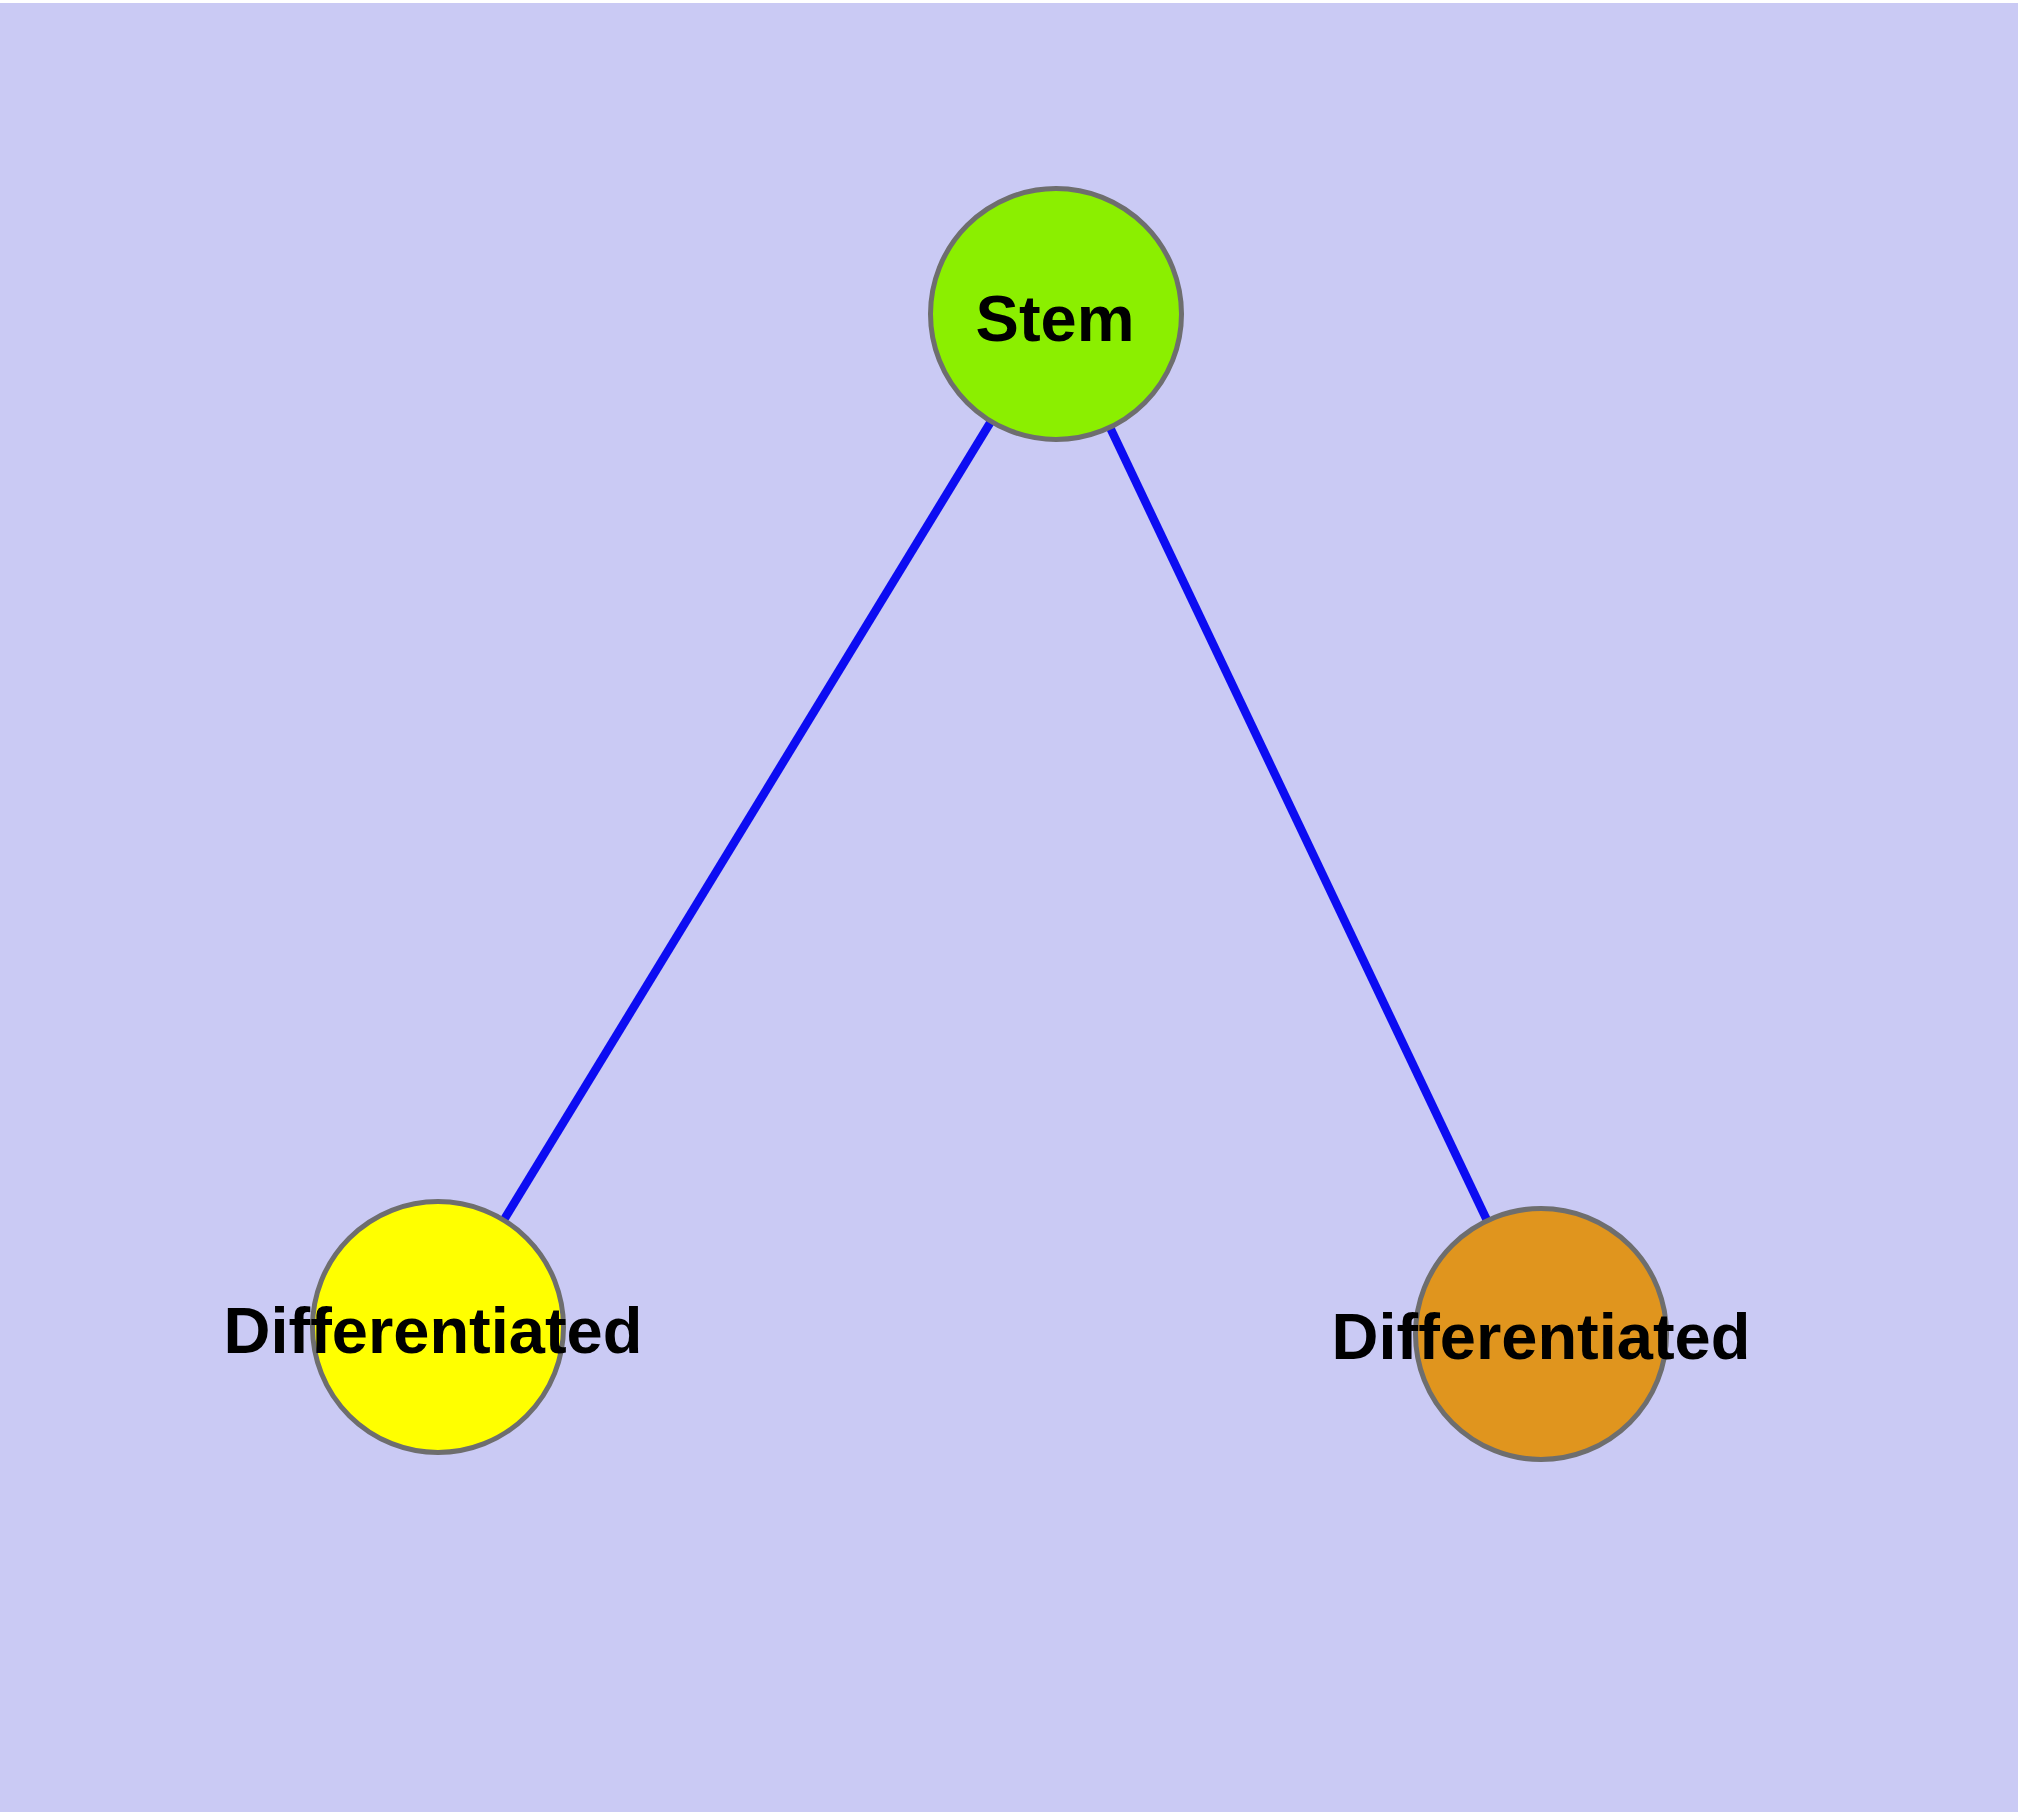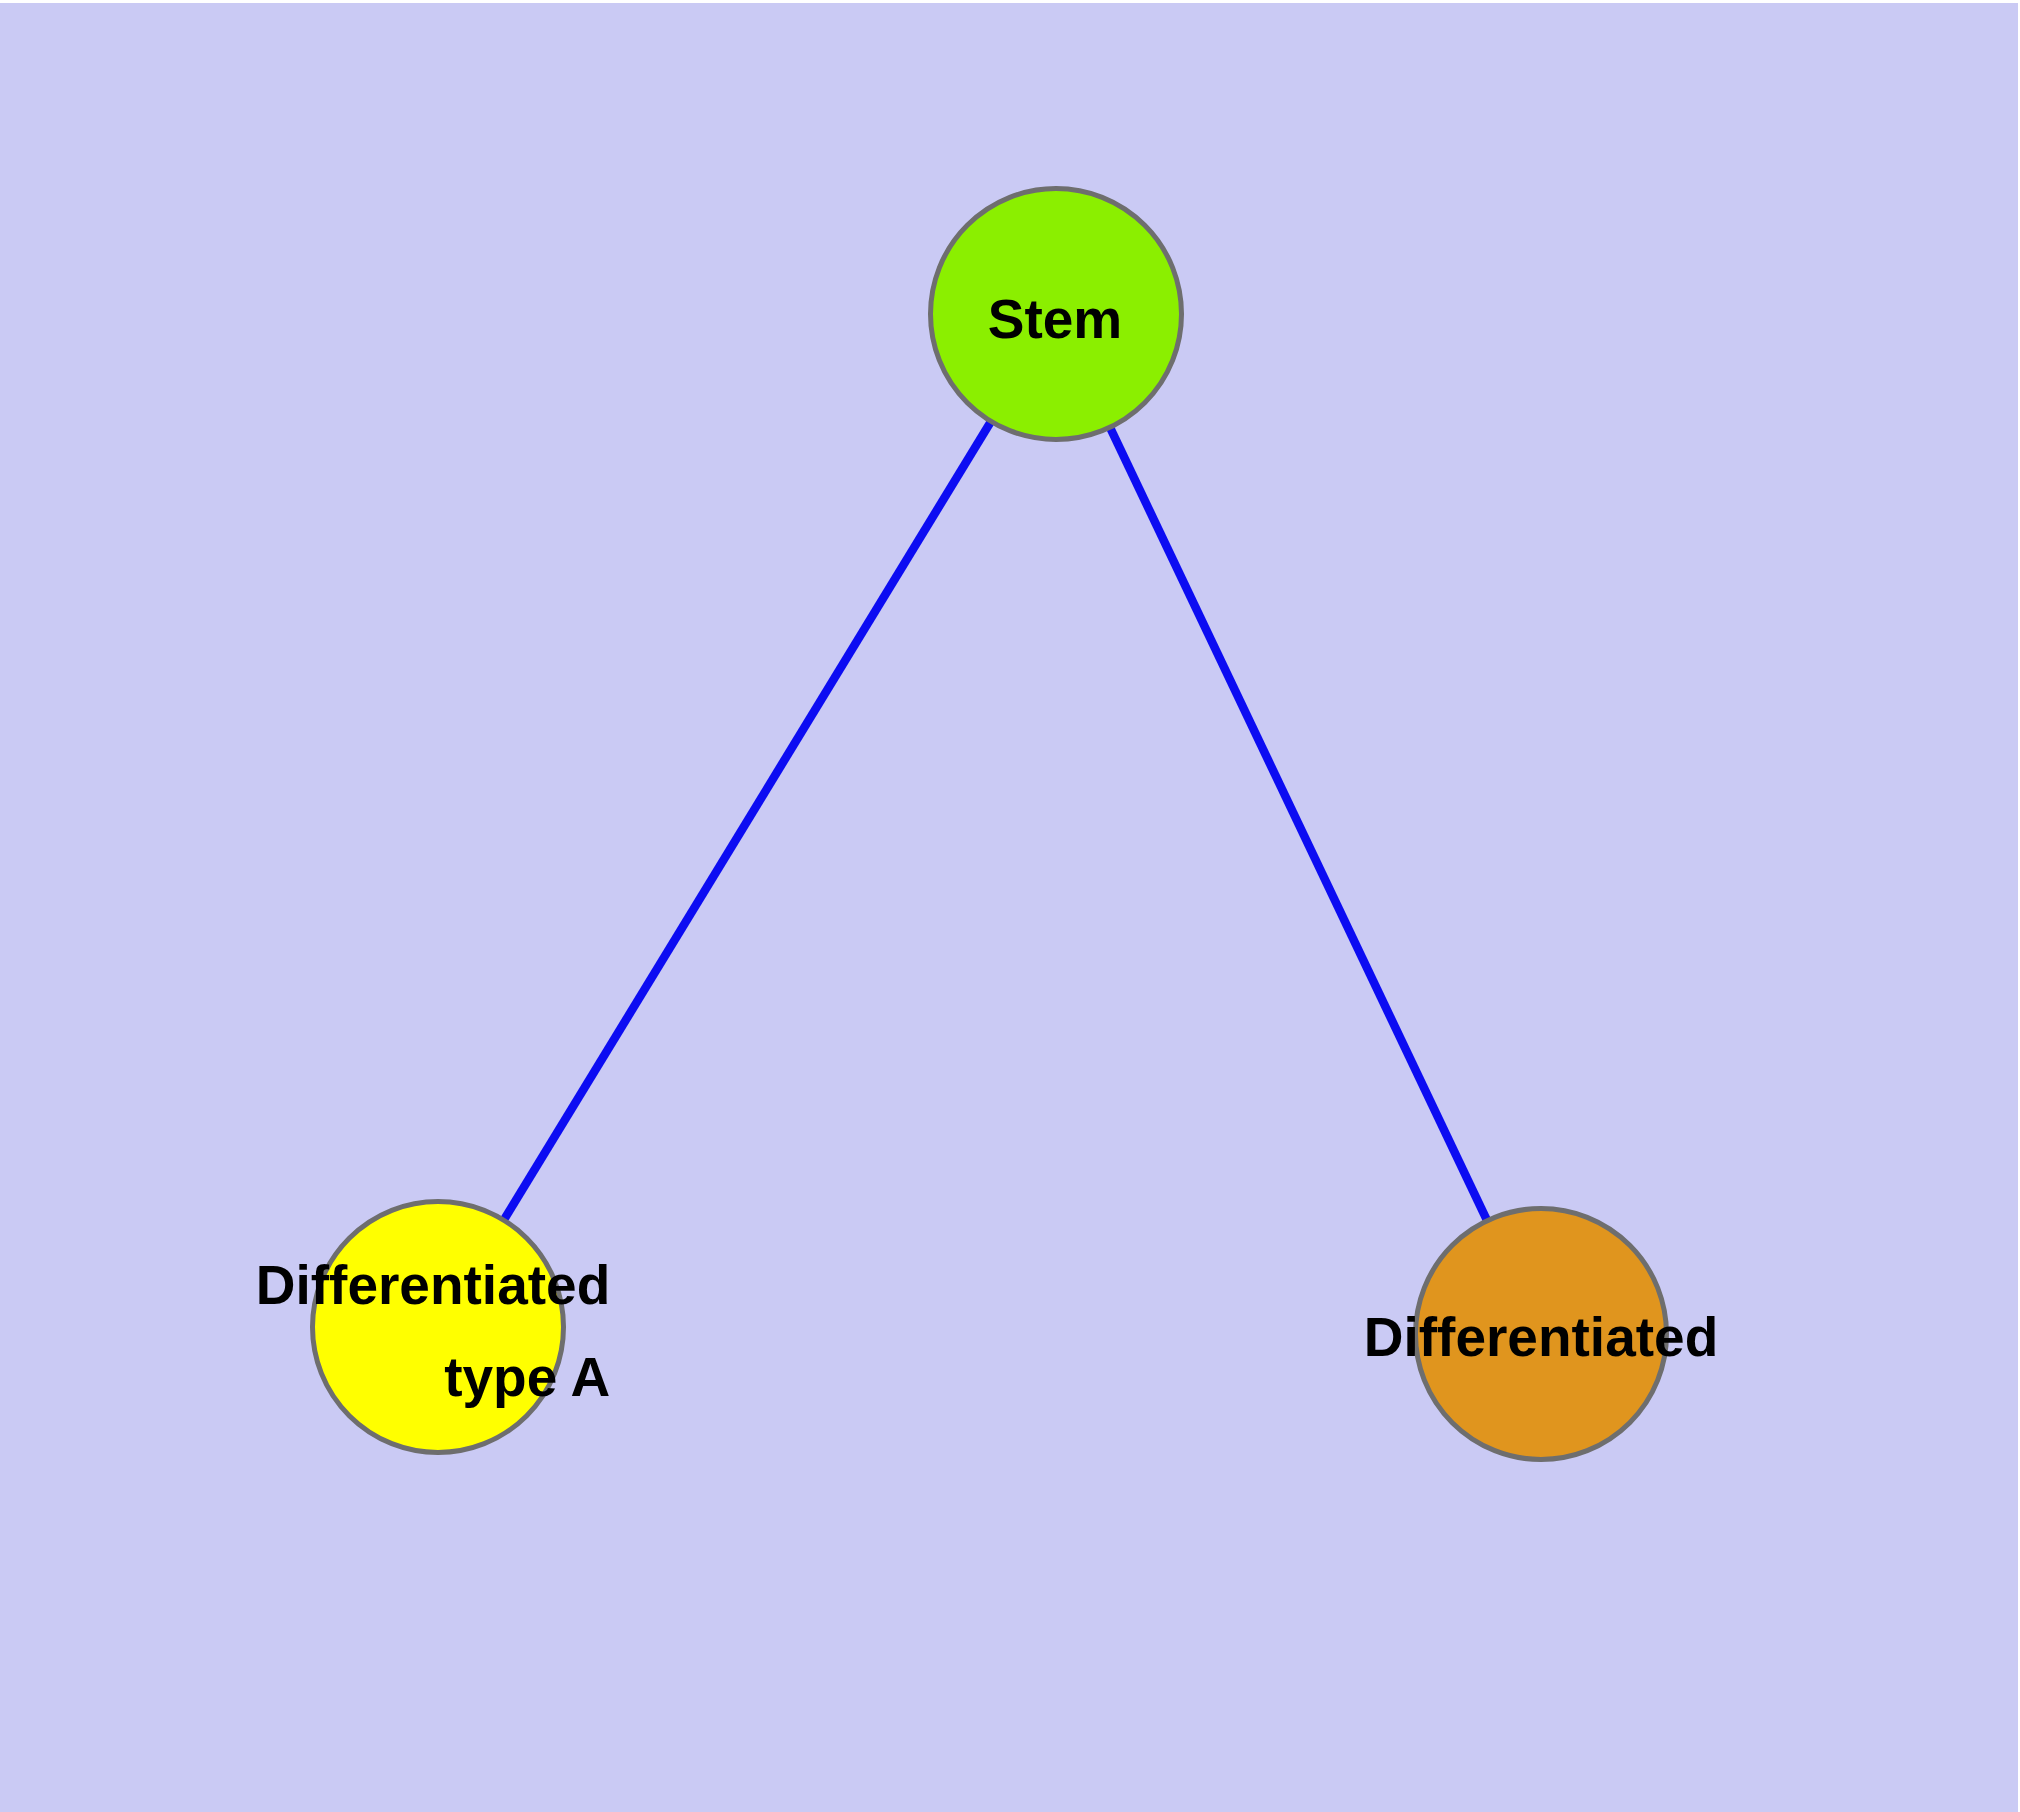--- a/index.html
+++ b/index.html
@@ -39,23 +39,23 @@
     height: 256px;
     border: 5.1px solid #6e6e6e;
     border-radius: 50%;
   }
   .node-stem   { left: 928px; top: 186px; }
   .node-type-a { left: 310px;  top: 1199px; }
   .node-type-b { left: 1413px; top: 1206px; }
   .node-label {
     position: absolute;
     transform: translate(-50%, -50%);
-    text-align: right;
+    text-align: left;
     font-weight: bold;
-    font-size: 55px;
+    font-size: 65px;
     line-height: 92px;
     color: #000000;
     white-space: nowrap;
     z-index: 5;
   }
   .label-stem   { left: 1055px; top: 319px; }
   .label-type-a { left: 433px;  top: 1331px; }
   .label-type-b { left: 1541px; top: 1337px; }
 </style>
 </head>
@@ -71,21 +71,20 @@
   </svg>
 
   <div class="node node-stem" style="background-color: rgb(139, 239, 0);"></div>
   <div class="node node-type-a" style="background-color: rgb(255, 255, 0);"></div>
   <div class="node node-type-b" style="background-color: rgb(224, 149, 30);"></div>
 
   <div class="node-label label-stem">Stem</div>
 
   <div class="node-label label-type-a">
     <div>Differentiated</div>
-    <div>type A</div>
   </div>
 
   <div class="node-label label-type-b">
     <div>Differentiated</div>
   </div>
 
 </div>
 
 
 </body></html>

